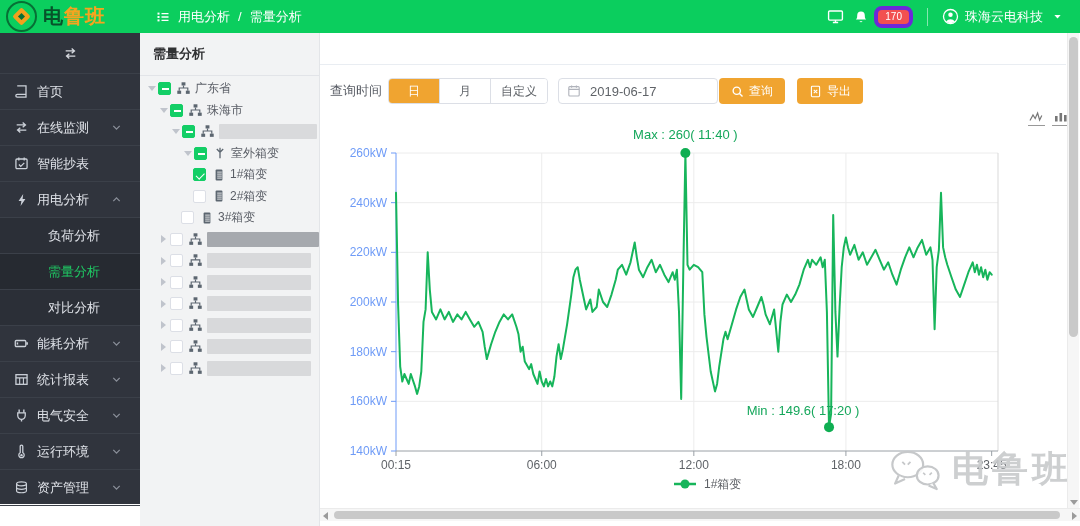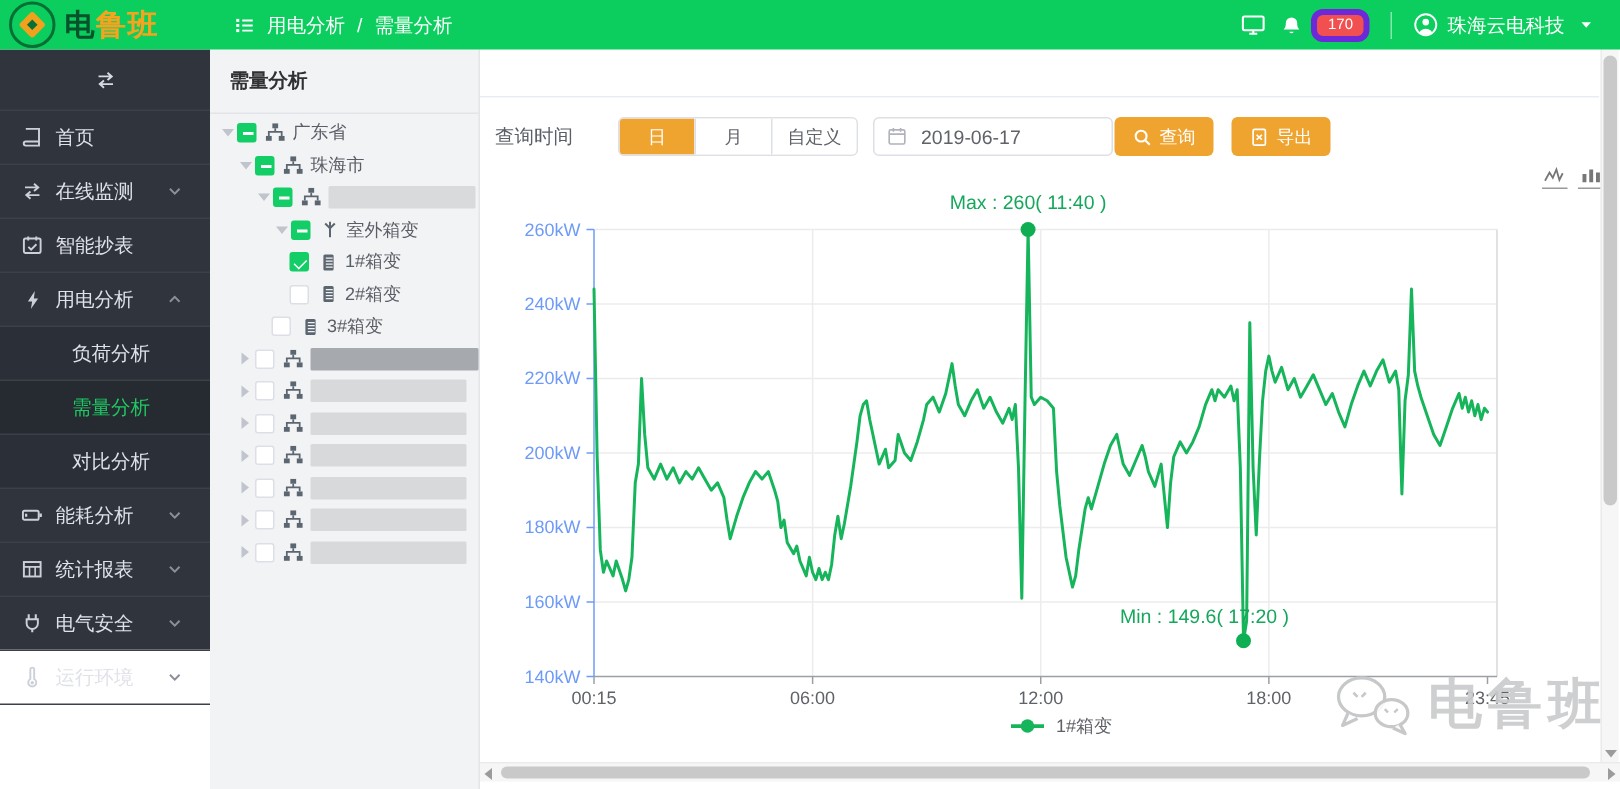--- a/index.html
+++ b/index.html
@@ -25,21 +25,21 @@
   .header-right{margin-left:auto;display:flex;align-items:center;gap:10px;padding-right:14px;color:#fff;}
   .hdr-icon{width:17px;height:15px;color:#fff;cursor:pointer;}
   .badge{background:#f25050;border:4px solid #6d28d9;color:#fff;font-size:10px;line-height:14px;
          padding:0 7px;border-radius:8px;margin-left:-4px;}
   .hdr-divider{width:1px;height:18px;background:rgba(255,255,255,.5);margin:0 4px;}
   .company{display:flex;align-items:center;gap:6px;font-size:13px;cursor:pointer;}
   .company .icn{width:17px;height:17px;}
   .caret-dn{width:9px;height:9px;color:#fff;}
 
   
-  .sidebar{position:absolute;left:0;top:33px;width:140px;height:400px;background:#30343d;z-index:20;}
+  .sidebar{position:absolute;left:0;top:33px;width:140px;height:471px;background:#30343d;z-index:20;}
   .collapse-row{height:40px;display:flex;align-items:center;justify-content:center;
                 border-bottom:1px solid #3b4049;color:#d7dae0;cursor:pointer;}
   .collapse-row .icn{width:17px;height:15px;}
   .side-item{height:36px;display:flex;align-items:center;padding:0 10px 0 14px;
              border-bottom:1px solid #3b4049;color:#dfe2e8;font-size:13px;cursor:pointer;box-sizing:border-box;}
   .side-item .icn{width:15px;height:15px;margin-right:8px;color:#ccd1d9;}
   .side-item.sub{padding-left:48px;background:#2b2f37;text-align:center;}
   .side-item.active{color:#1fca64;background:#262a31;}
   .side-item .chev{margin-left:auto;width:11px;height:11px;color:#8a8f99;}
   .side-item.partial{height:18px;border-bottom:none;}
@@ -71,21 +71,21 @@
   .tree-row .tlabel{font-size:12px;color:#5a5e66;white-space:nowrap;}
   .redact{height:15px;border-radius:1px;}
   .redact.light{width:104px;background:#d8d9db;}
   .redact.light-wide{flex:1;margin-right:2px;background:#d9dadc;}
   .redact.dark{flex:1;margin-right:0;background:#a6a9ae;}
 
   
   .main{position:absolute;left:320px;top:33px;width:760px;height:493px;background:#fff;}
   .main-divider{position:absolute;left:0;top:31px;width:746px;height:1px;background:#e9edf2;}
   .toolbar{position:absolute;left:10px;top:45px;display:flex;align-items:center;}
-  .tb-label{font-size:13px;color:#5a5e66;margin-right:30px;}
+  .tb-label{font-size:13px;color:#5a5e66;margin-right:6px;}
   .seg-group{display:flex;border:1px solid #dcdfe6;border-radius:4px;overflow:hidden;height:26px;box-sizing:border-box;}
   .seg-btn{min-width:30px;padding:0 10px;display:flex;align-items:center;justify-content:center;
            font-size:12px;color:#5f6368;background:#fff;border-left:1px solid #dcdfe6;cursor:pointer;}
   .seg-btn:first-child{border-left:none;}
   .seg-btn.on{background:#f0a430;color:#fff;}
   .date-input{margin-left:10px;width:160px;height:26px;border:1px solid #dcdfe6;border-radius:4px;
               display:flex;align-items:center;padding:0 8px;box-sizing:border-box;background:#fff;cursor:pointer;}
   .date-input .icn{width:14px;height:14px;color:#b0b3bb;margin-right:7px;}
   .date-input input{border:none;outline:none;font-size:13px;color:#5f6368;width:110px;background:transparent;
               font-family:Liberation Sans, sans-serif;}
@@ -282,20 +282,34 @@
         </span>
       </div>
       <div class="side-item">
         <span class="icn">
           <svg viewBox="0 0 14 14" width="15" height="15">
             <path d="M5.8 2.2a1.2 1.2 0 0 1 2.4 0v5.9a2.5 2.5 0 1 1-2.4 0z" fill="none" stroke="currentColor" stroke-width="1.2"></path>
             <circle cx="7" cy="10.4" r="1.1" fill="currentColor"></circle>
           </svg>
         </span>
         <span>运行环境</span>
+        <span class="icn chev">
+          <svg viewBox="0 0 12 12" width="11" height="11">
+            <path d="M2.5 4.2 6 7.8l3.5-3.6" fill="none" stroke="currentColor" stroke-width="1.4"></path>
+          </svg>
+        </span>
+      </div>
+      <div class="side-item">
+        <span class="icn">
+          <svg viewBox="0 0 14 14" width="15" height="15">
+            <ellipse cx="7" cy="3.6" rx="4.6" ry="1.9" fill="none" stroke="currentColor" stroke-width="1.1"></ellipse>
+            <path d="M2.4 3.6v6.4c0 1.1 2 1.9 4.6 1.9s4.6-.8 4.6-1.9V3.6M2.4 6.8c0 1.1 2 1.9 4.6 1.9s4.6-.8 4.6-1.9" fill="none" stroke="currentColor" stroke-width="1.1"></path>
+          </svg>
+        </span>
+        <span>资产管理</span>
         <span class="icn chev">
           <svg viewBox="0 0 12 12" width="11" height="11">
             <path d="M2.5 4.2 6 7.8l3.5-3.6" fill="none" stroke="currentColor" stroke-width="1.4"></path>
           </svg>
         </span>
       </div>
       <div class="side-item partial"></div>
     </div>
 </div>
 

